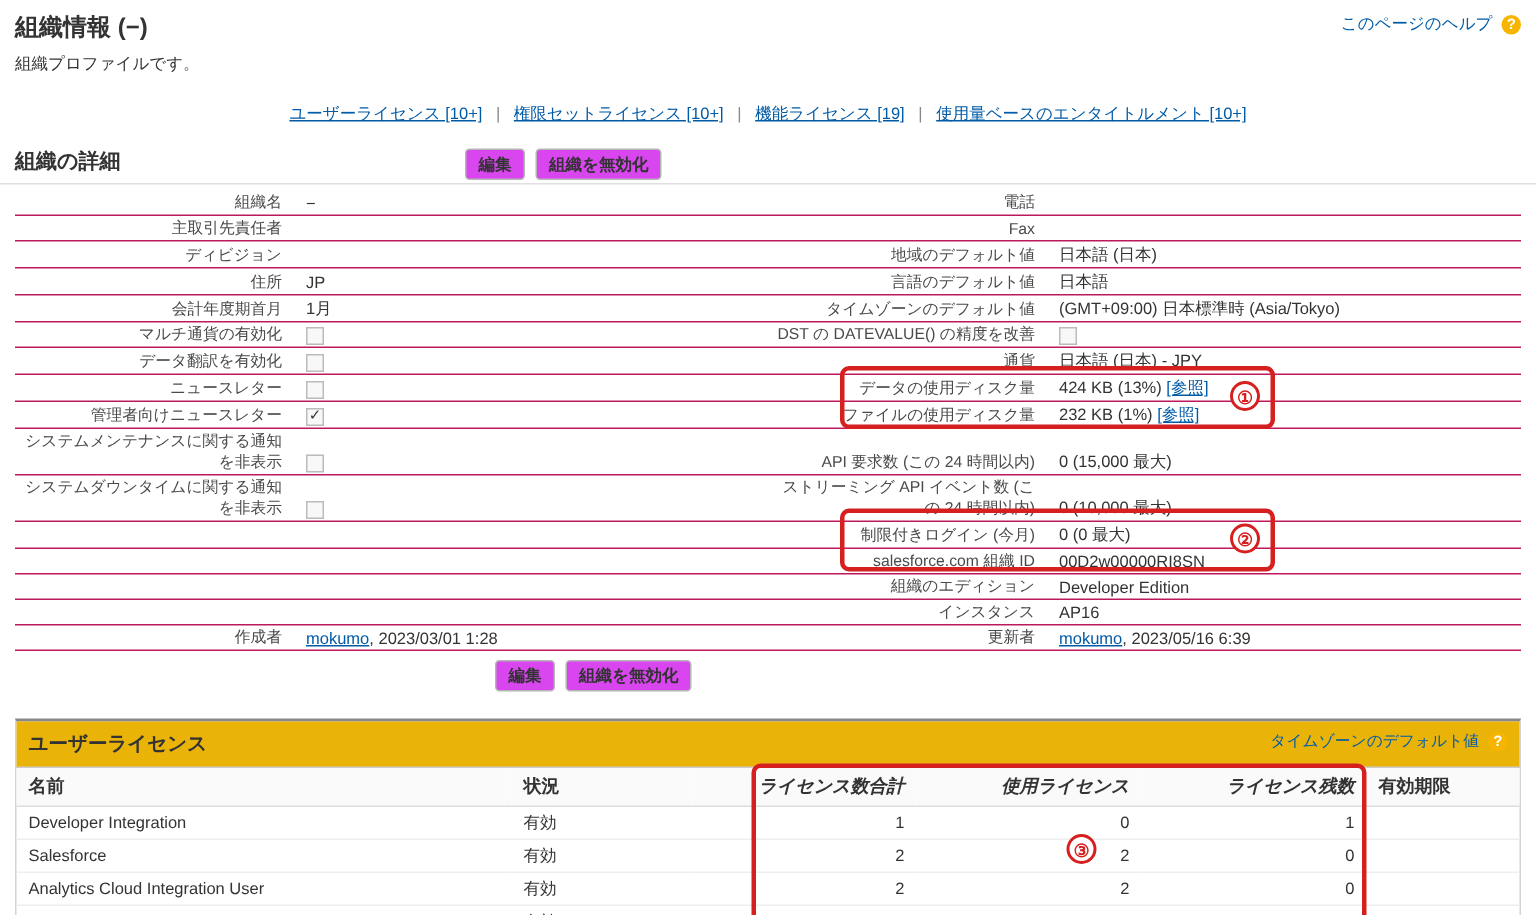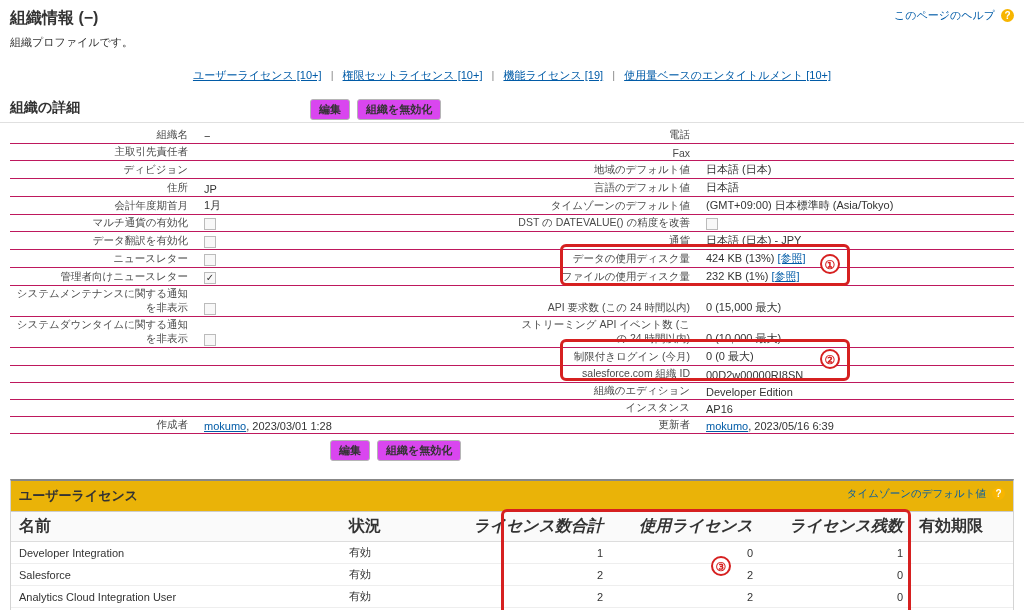--- a/index.html
+++ b/index.html
@@ -150,21 +150,21 @@
       font-weight:normal;
     }
     .list-help a { color:#015ba7; text-decoration:none; }
     table.lic { width:100%; border-collapse:collapse; font-size:11px; }
     table.lic th {
       text-align:left;
       font-weight:bold;
       padding:4px 8px;
       border-bottom:1px solid #ddd;
       background:#fafafa;
-      font-size:16px;
+      font-size:12px;
     }
     table.lic th.num { text-align:right;font-style:italic; }
     table.lic td {
       padding:3px 8px;
       border-bottom:1px solid #eee;
     }
     table.lic td.num { text-align:right; }
 
     .rel { position:relative; }
   </style>

